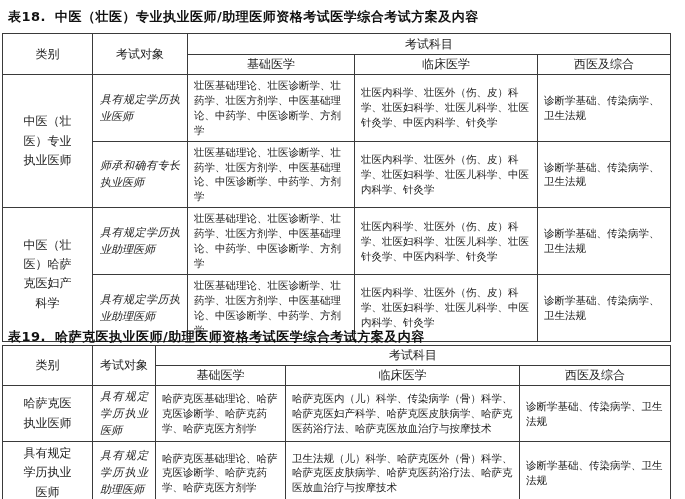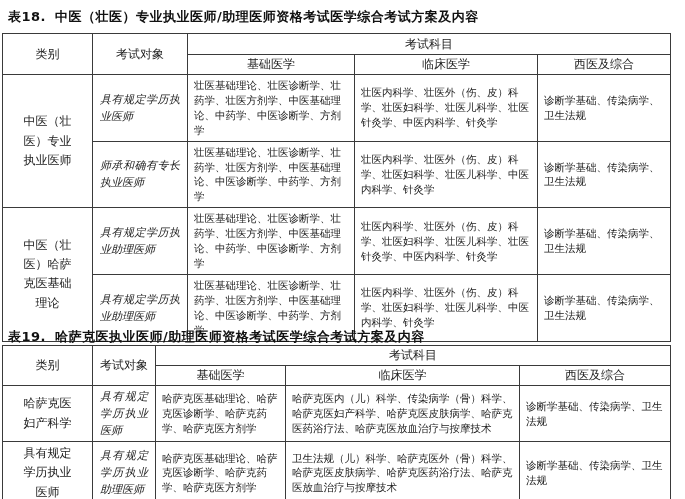--- a/index.html
+++ b/index.html
@@ -113,21 +113,21 @@
         <td class="subj">壮医内科学、壮医外（伤、皮）科学、壮医妇科学、壮医儿科学、壮医针灸学、中医内科学、针灸学</td>
         <td class="subj">诊断学基础、传染病学、卫生法规</td>
       </tr>
       <tr class="drow">
         <td class="target">师承和确有专长执业医师</td>
         <td class="subj">壮医基础理论、壮医诊断学、壮药学、壮医方剂学、中医基础理论、中医诊断学、中药学、方剂学</td>
         <td class="subj">壮医内科学、壮医外（伤、皮）科学、壮医妇科学、壮医儿科学、中医内科学、针灸学</td>
         <td class="subj">诊断学基础、传染病学、卫生法规</td>
       </tr>
       <tr class="drow">
-        <td class="cat" rowspan="2">中医（壮医）哈萨克医基础理论</td>
+        <td class="cat" rowspan="2">中医（壮医）哈萨克医妇产科学</td>
         <td class="target">具有规定学历执业助理医师</td>
         <td class="subj">壮医基础理论、壮医诊断学、壮药学、壮医方剂学、中医基础理论、中药学、中医诊断学、方剂学</td>
         <td class="subj">壮医内科学、壮医外（伤、皮）科学、壮医妇科学、壮医儿科学、壮医针灸学、中医内科学、针灸学</td>
         <td class="subj">诊断学基础、传染病学、卫生法规</td>
       </tr>
       <tr class="drow">
         <td class="target">具有规定学历执业助理医师</td>
         <td class="subj">壮医基础理论、壮医诊断学、壮药学、壮医方剂学、中医基础理论、中医诊断学、中药学、方剂学</td>
         <td class="subj">壮医内科学、壮医外（伤、皮）科学、壮医妇科学、壮医儿科学、中医内科学、针灸学</td>
         <td class="subj">诊断学基础、传染病学、卫生法规</td>
@@ -152,21 +152,21 @@
         <th class="hdr" colspan="3">考试科目</th>
       </tr>
       <tr class="hrow2">
         <th class="hdr">基础医学</th>
         <th class="hdr">临床医学</th>
         <th class="hdr">西医及综合</th>
       </tr>
     </thead>
     <tbody>
       <tr class="drow">
-        <td class="cat">哈萨克医妇产科学</td>
+        <td class="cat">哈萨克医执业医师</td>
         <td class="target">具有规定学历执业医师</td>
         <td class="subj">哈萨克医基础理论、哈萨克医诊断学、哈萨克药学、哈萨克医方剂学</td>
         <td class="subj">哈萨克医内（儿）科学、传染病学（骨）科学、哈萨克医妇产科学、哈萨克医皮肤病学、哈萨克医药浴疗法、哈萨克医放血治疗与按摩技术</td>
         <td class="subj">诊断学基础、传染病学、卫生法规</td>
       </tr>
       <tr class="drow">
         <td class="cat">具有规定学历执业医师</td>
         <td class="target">具有规定学历执业助理医师</td>
         <td class="subj">哈萨克医基础理论、哈萨克医诊断学、哈萨克药学、哈萨克医方剂学</td>
         <td class="subj">卫生法规（儿）科学、哈萨克医外（骨）科学、哈萨克医皮肤病学、哈萨克医药浴疗法、哈萨克医放血治疗与按摩技术</td>

